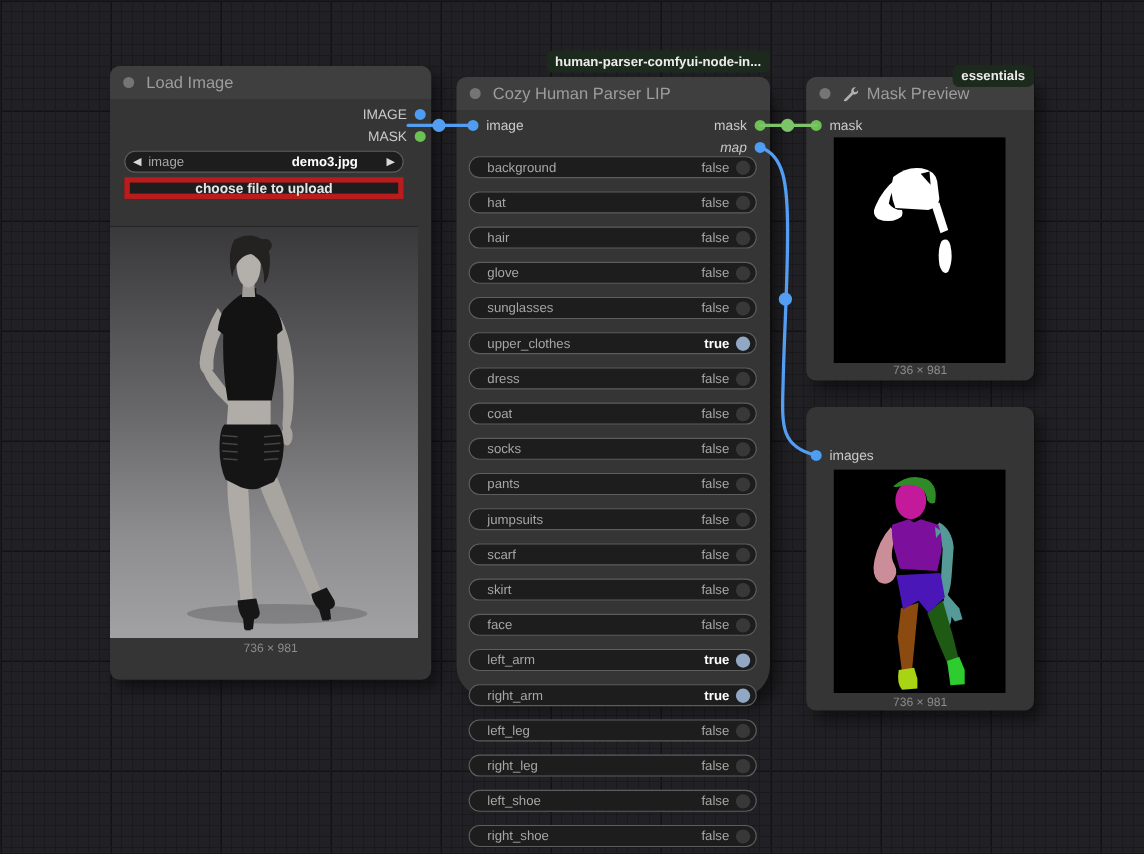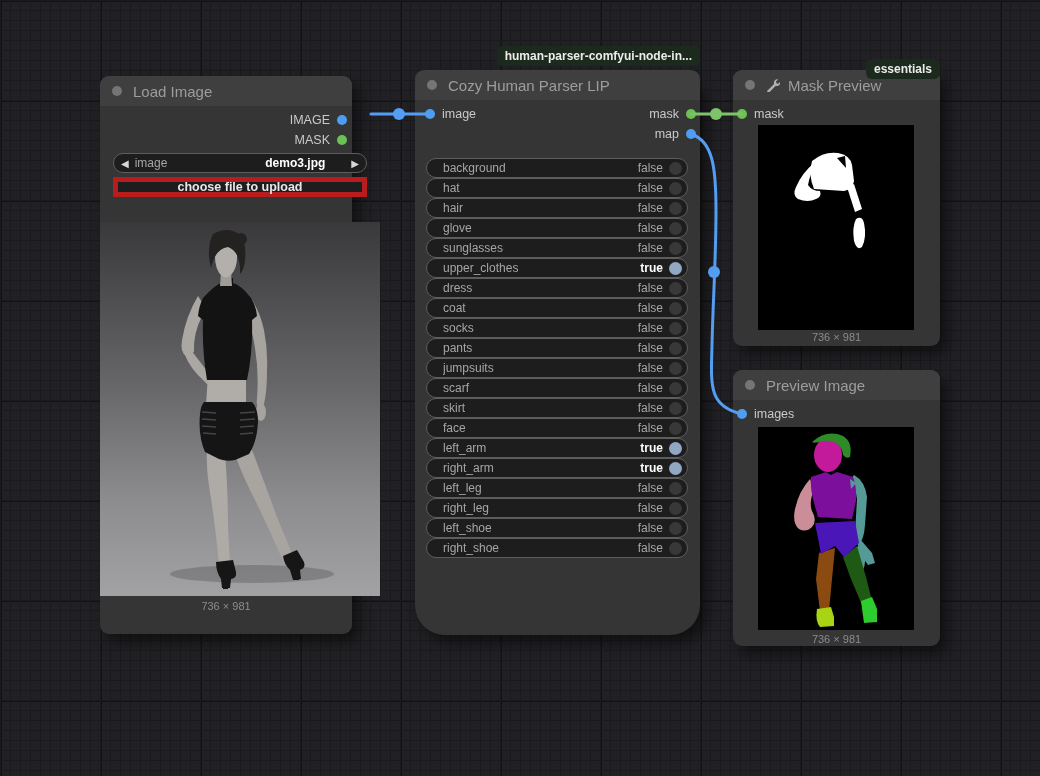--- a/index.html
+++ b/index.html
@@ -40,34 +40,34 @@
     background:#1d1d1d;border:5px solid #b91c1c;color:#e6e6e6;font-weight:bold;font-size:12.5px;
     display:flex;align-items:center;justify-content:center;}
 
   .img-frame{position:absolute;background:#000;}
   .img-frame svg{display:block;}
   .caption{position:absolute;left:0;right:0;text-align:center;font-size:11px;color:#8c8c8c;}
 
   .node-badge{position:absolute;background:#1c2a1d;color:#ececec;font-weight:bold;
     font-size:12px;line-height:14px;padding:3px 8px;border-radius:6px;z-index:8;}
 
-  .toggle-list{position:absolute;left:11px;right:12px;top:88px;display:flex;
-    flex-direction:column;gap:0;}
+  .toggle-list{position:absolute;left:11px;right:12px;top:72px;display:flex;
+    flex-direction:column;gap:12px;}
 
   .links-layer{position:absolute;left:0;top:0;z-index:6;pointer-events:none;}
 </style>
 </head>
 <body>
 
 <div class="canvas">
 
   <div class="node-badge" style="right:340px;top:46px;">human-parser-comfyui-node-in...</div>
   <div class="node-badge" style="right:100px;top:46px;margin-top:13px;">essentials</div>
 
-  <div class="node" id="node-load-image" style="left:100px;top:76px;width:252px;height:558px;">
+  <div class="node" id="node-load-image" style="left:100px;top:60px;width:252px;height:558px;padding-left:40px;">
     <div class="title-bar">
       <span class="collapse-dot"></span>
       <span>Load Image</span>
     </div>
     <div class="slot-row" style="top:34px;right:5px;">
       <span>IMAGE</span>
       <span class="slot-dot" style="background: rgb(77, 158, 242);"></span>
     </div>
     <div class="slot-row" style="top:54px;right:5px;">
       <span>MASK</span>
@@ -139,21 +139,21 @@
       <span>Cozy Human Parser LIP</span>
     </div>
     <div class="slot-row" style="top:34px;left:10px;">
       <span class="slot-dot" style="background: rgb(77, 158, 242);"></span>
       <span>image</span>
     </div>
     <div class="slot-row" style="top:34px;right:4px;">
       <span>mask</span>
       <span class="slot-dot" style="background: rgb(108, 193, 83);"></span>
     </div>
-    <div class="slot-row" style="top:54px;right:4px;">
+    <div class="slot-row" style="top:54px;right:4px;font-style:italic;">
       <span>map</span>
       <span class="slot-dot" style="background: rgb(77, 158, 242);"></span>
     </div>
     <div class="toggle-list">
         <div class="widget-pill">
           <span class="w-label">background</span>
           <span class="w-value">false</span>
           <span class="t-dot"></span>
         </div>
         <div class="widget-pill">
@@ -277,24 +277,20 @@
           <path d="M89,62 L96,59 L104,84 L97,87 Z"></path>
           <path d="M98,94 Q104,90 106,98 Q109,112 104,122 Q99,126 96,116 Q94,102 98,94 Z"></path>
         </g>
         <path d="M79,33 L87,31 L88,43 Z" fill="#000"></path>
       </svg>
     </div>
     <div class="caption" style="top:261px;">736 × 981</div>
   </div>
 
   <div class="node" id="node-preview-image" style="left:733px;top:370px;width:207px;height:276px;">
-    <div class="title-bar">
-      <span class="collapse-dot"></span>
-      <span>Preview Image</span>
-    </div>
     <div class="slot-row" style="top:34px;left:4px;">
       <span class="slot-dot" style="background: rgb(77, 158, 242);"></span>
       <span>images</span>
     </div>
     <div class="img-frame" style="left:25px;top:57px;width:156px;height:203px;">
       <svg width="156" height="203" viewBox="0 0 156 203">
         <rect width="156" height="203" fill="#000"></rect>
         <path d="M52,52 Q41,64 37,82 Q34,96 41,102 Q48,106 54,100 Q59,94 55,86 Q50,78 56,62 Z" fill="#cb8e99"></path>
         <path d="M96,48 Q107,54 109,70 L107,98 Q106,112 101,118 Q96,117 97,106 L99,72 Q97,58 92,53 Z" fill="#559a97"></path>
         <path d="M99,120 Q106,118 107,128 Q108,140 103,146 Q98,147 97,136 Q96,126 99,120 Z" fill="#559a97"></path>

